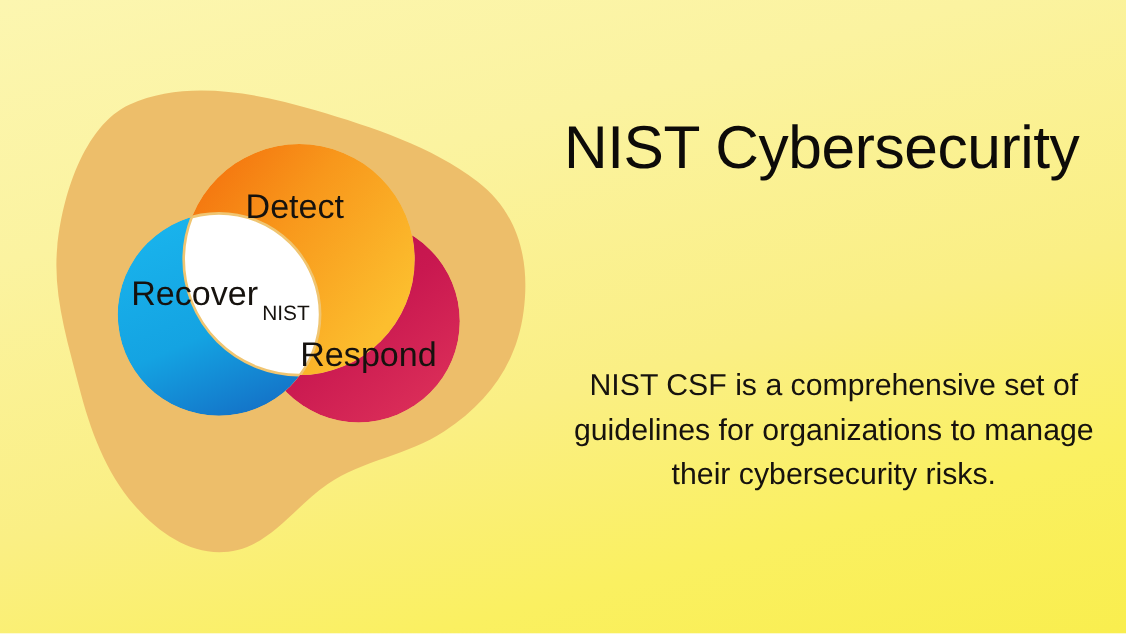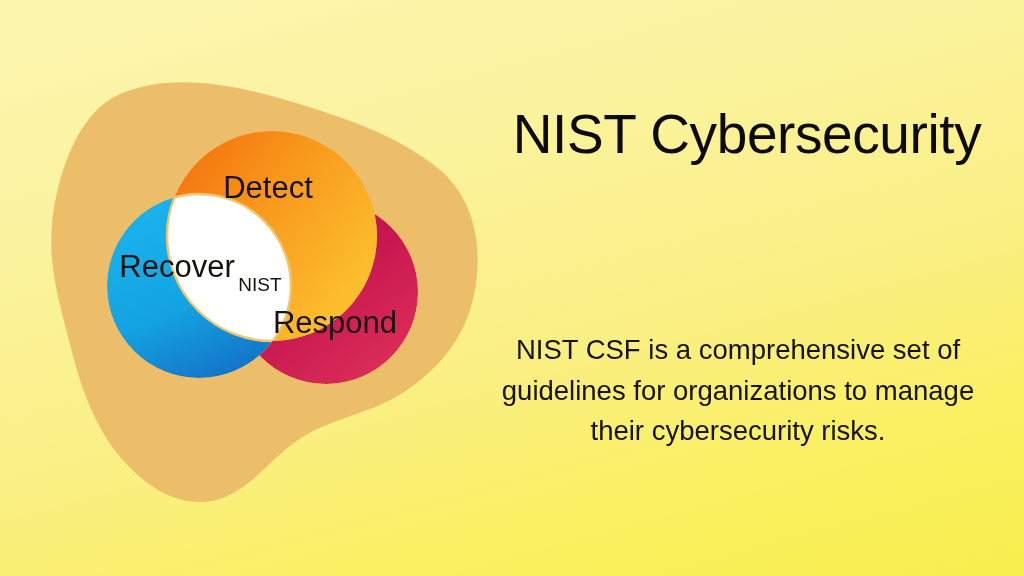--- a/index.html
+++ b/index.html
@@ -67,21 +67,21 @@
     font-family: "Liberation Sans", sans-serif;
     font-size: 55px;
     line-height: 1.12;
     font-weight: 400;
     color: #0D0B09;
     letter-spacing: -0.4px;
   }
 
   #body-paragraph {
     position: absolute;
-    left: 12px;
+    left: 32px;
     top: 330px;
     width: 512px;
     text-align: center;
     font-family: "Liberation Sans", sans-serif;
     font-size: 27.5px;
     line-height: 1.48;
     font-weight: 400;
     color: #16120E;
   }
 </style>

